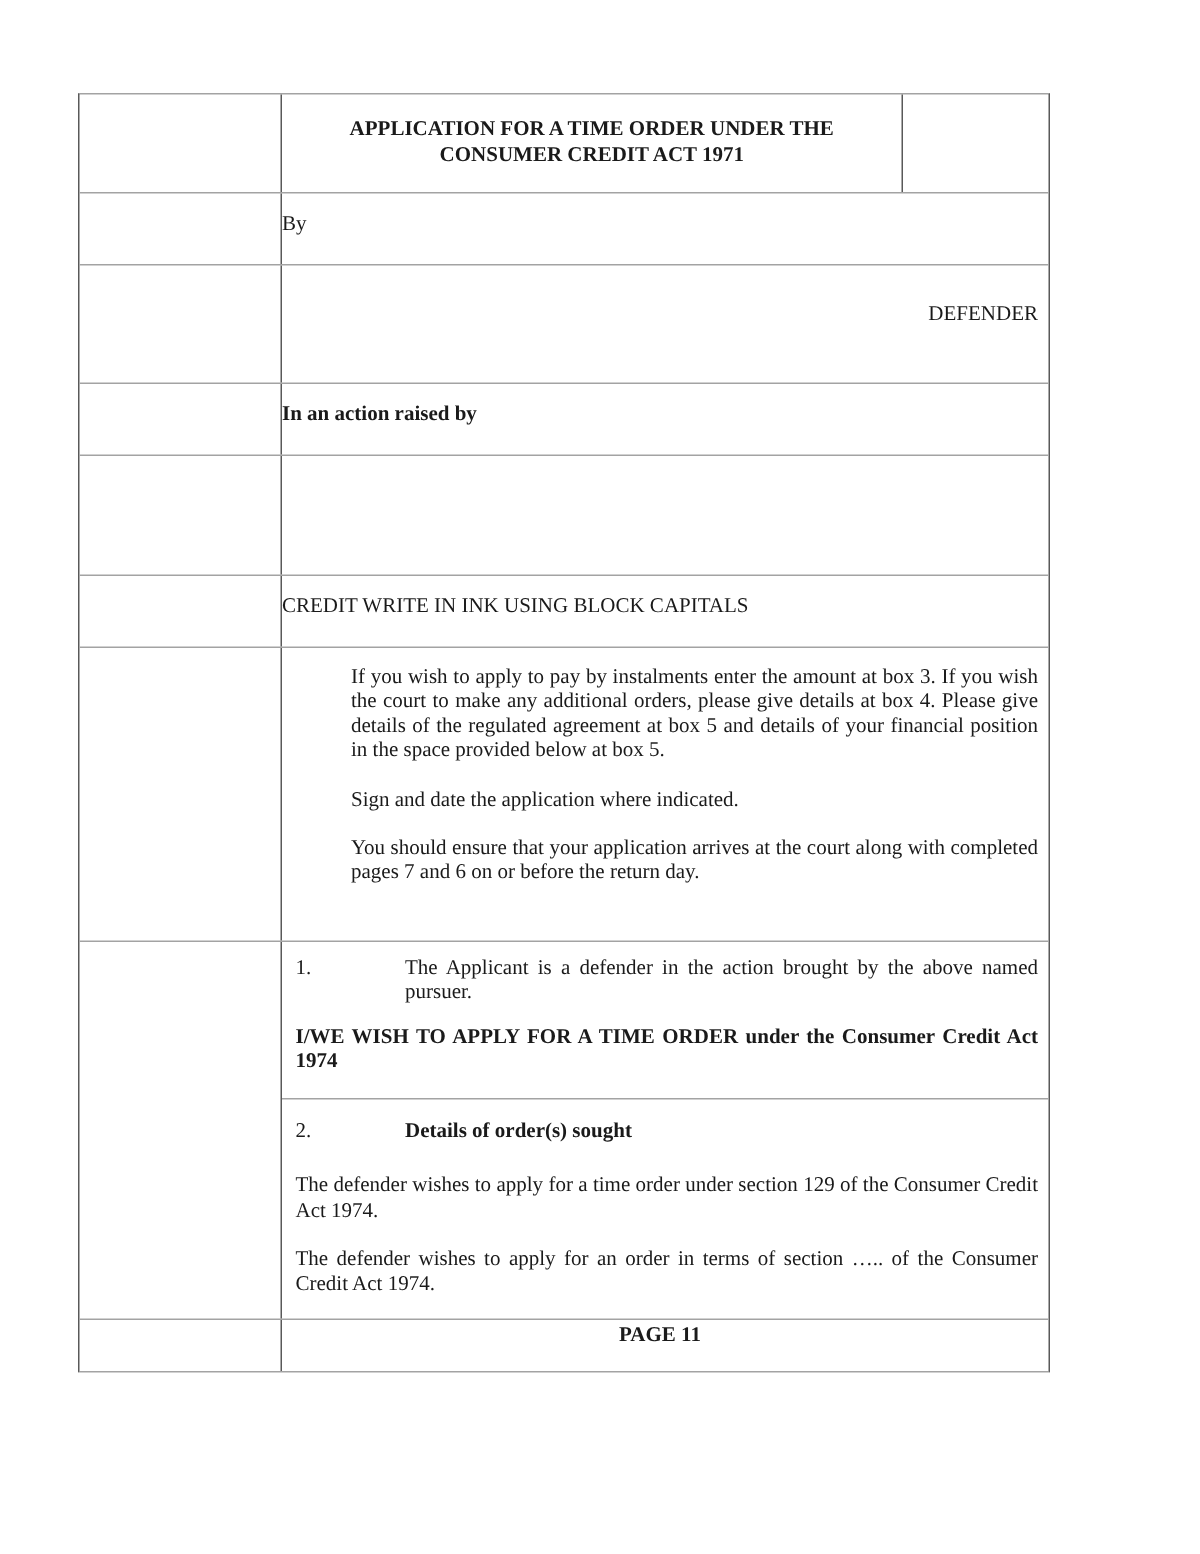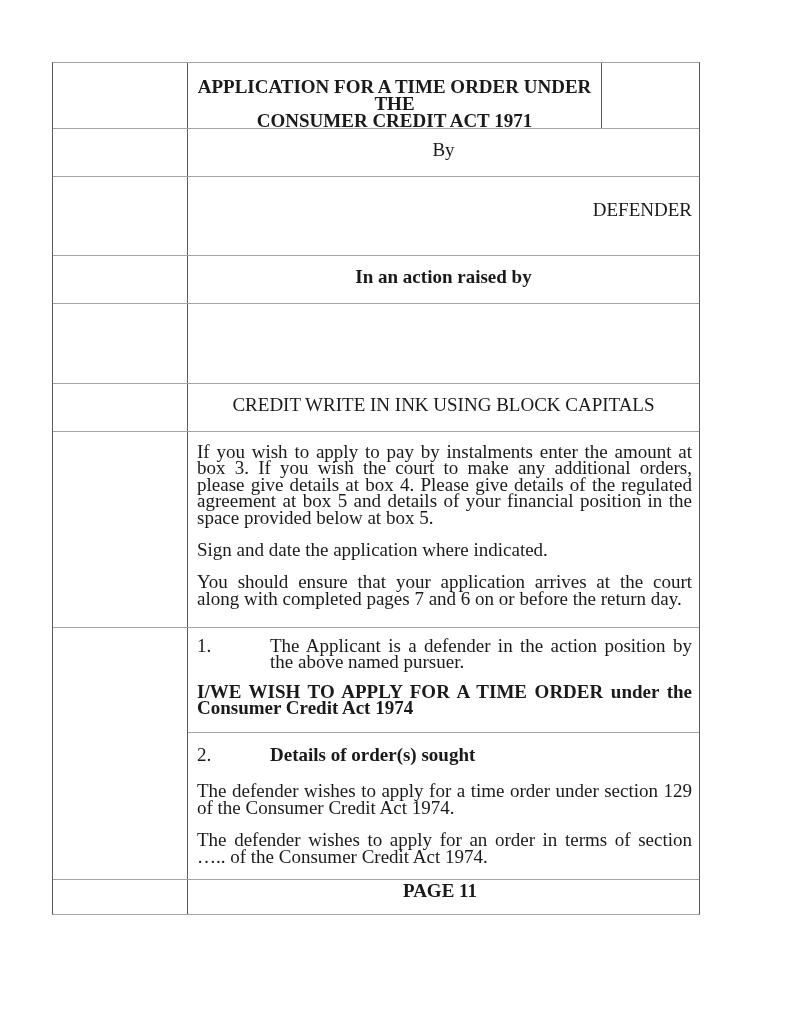--- a/index.html
+++ b/index.html
@@ -6,21 +6,21 @@
     margin: 0;
     padding: 0;
     background: #ffffff;
   }
   .page {
     position: relative;
     width: 800px;
     height: 1036px;
     background: #ffffff;
     font-family: "Liberation Serif", serif;
-    font-size: 19px;
+    font-size: 14px;
     line-height: 16.4px;
     color: #1a1a1a;
   }
   .doc-table {
     position: absolute;
     left: 52px;
     top: 62px;
     width: 648px;
     height: 853px;
     box-sizing: border-box;
@@ -47,37 +47,37 @@
     flex: 1 1 auto;
     box-sizing: border-box;
     min-width: 0;
   }
   .r1 { height: 66px; }
   .r2 { height: 48px; }
   .r3 { height: 79px; }
   .r4 { height: 48px; }
   .r5 { height: 80px; }
   .r6 { height: 48px; }
-  .r7 { height: 196px; }
+  .r7 { height: 196px; gap: 37px; }
   .r8 { height: 252px; }
   .r9 { height: 36px; }
 
   .r1 .main-cell { display: flex; }
   .title-cell {
     flex: 0 0 414px;
     box-sizing: border-box;
     border-right: 1px solid #595959;
     text-align: center;
     font-weight: bold;
     padding-top: 15px;
     line-height: 17px;
   }
   .corner-cell { flex: 1 1 auto; }
 
-  .center-label { text-align: center; padding-top: 13px; }
+  .center-label { padding-top: 13px; }
   .bold { font-weight: bold; }
 
   .bottom-right-cell {
     display: flex;
     flex-direction: column;
     justify-content: center;
     align-items: flex-end;
     padding: 0 7px 12px 0;
   }
 
@@ -178,21 +178,21 @@
       </div>
     </div>
 
     <div class="row r8">
       <div class="left-cell"></div>
       <div class="main-cell">
 
         <div class="sub-cell-1">
           <div class="numbered-item">
             <span class="item-number">1.</span>
-            <div class="item-body">The Applicant is a defender in the action position by the above named pursuer.</div>
+            <div class="item-body">The Applicant is a defender in the action brought by the above named pursuer.</div>
           </div>
           <div class="apply-statement">I/WE WISH TO APPLY FOR A TIME ORDER under the Consumer Credit Act 1974</div>
         </div>
 
         <div class="sub-cell-2">
           <div class="numbered-item">
             <span class="item-number">2.</span>
             <div class="item-body bold">Details of order(s) sought</div>
           </div>
           <p class="order-para">The defender wishes to apply for a time order under section 129 of the Consumer Credit Act 1974.</p>

